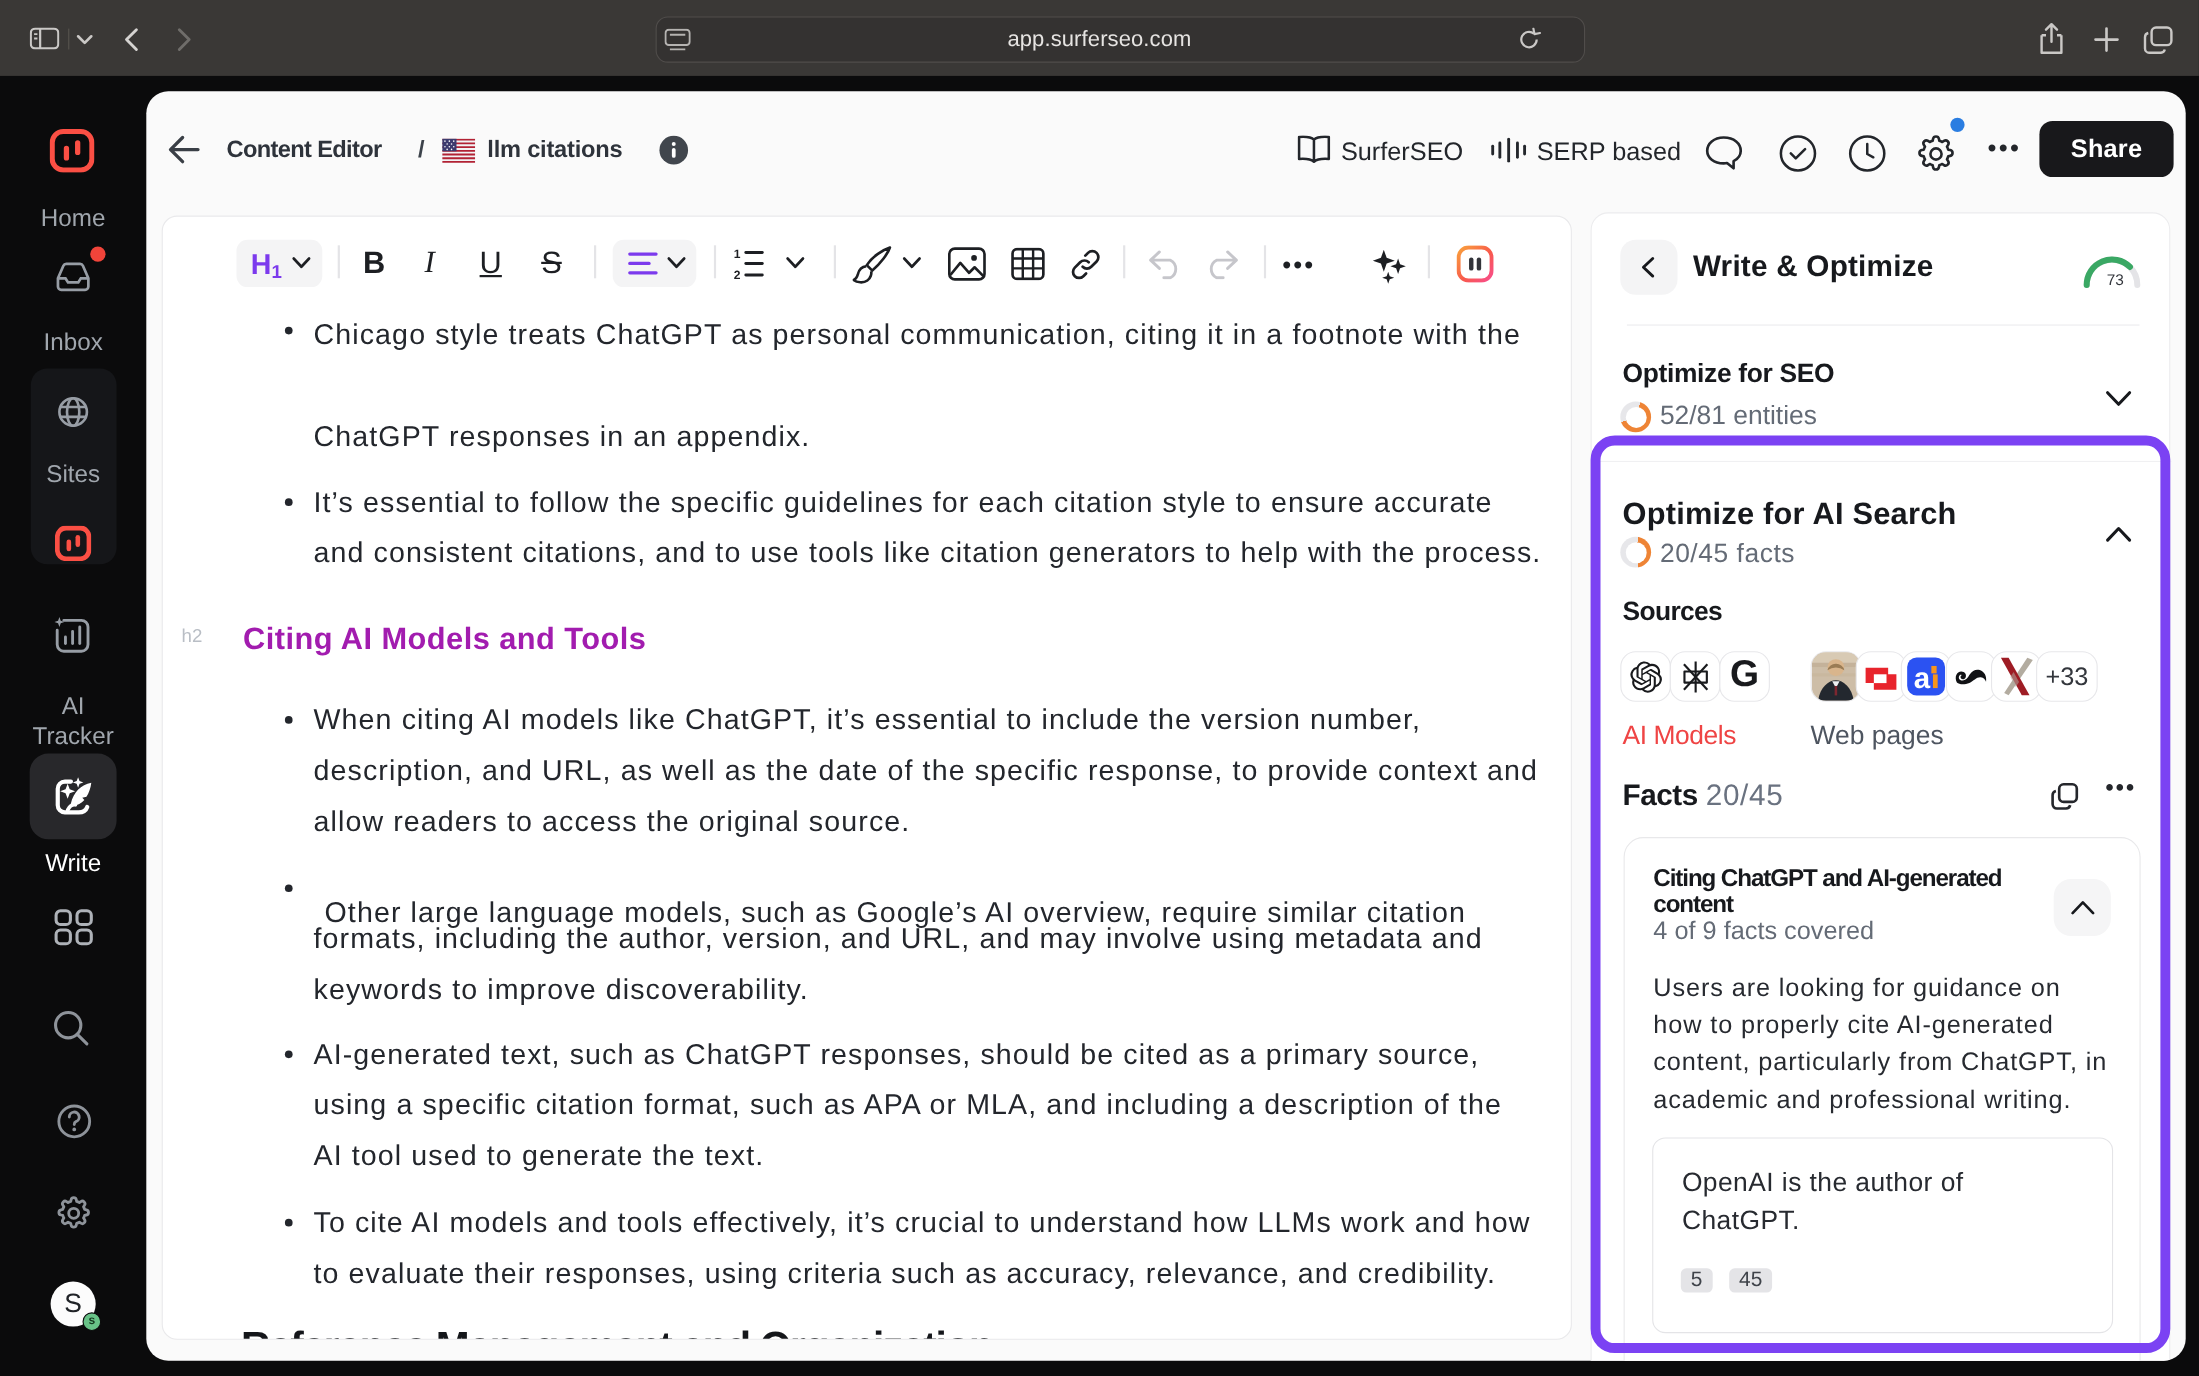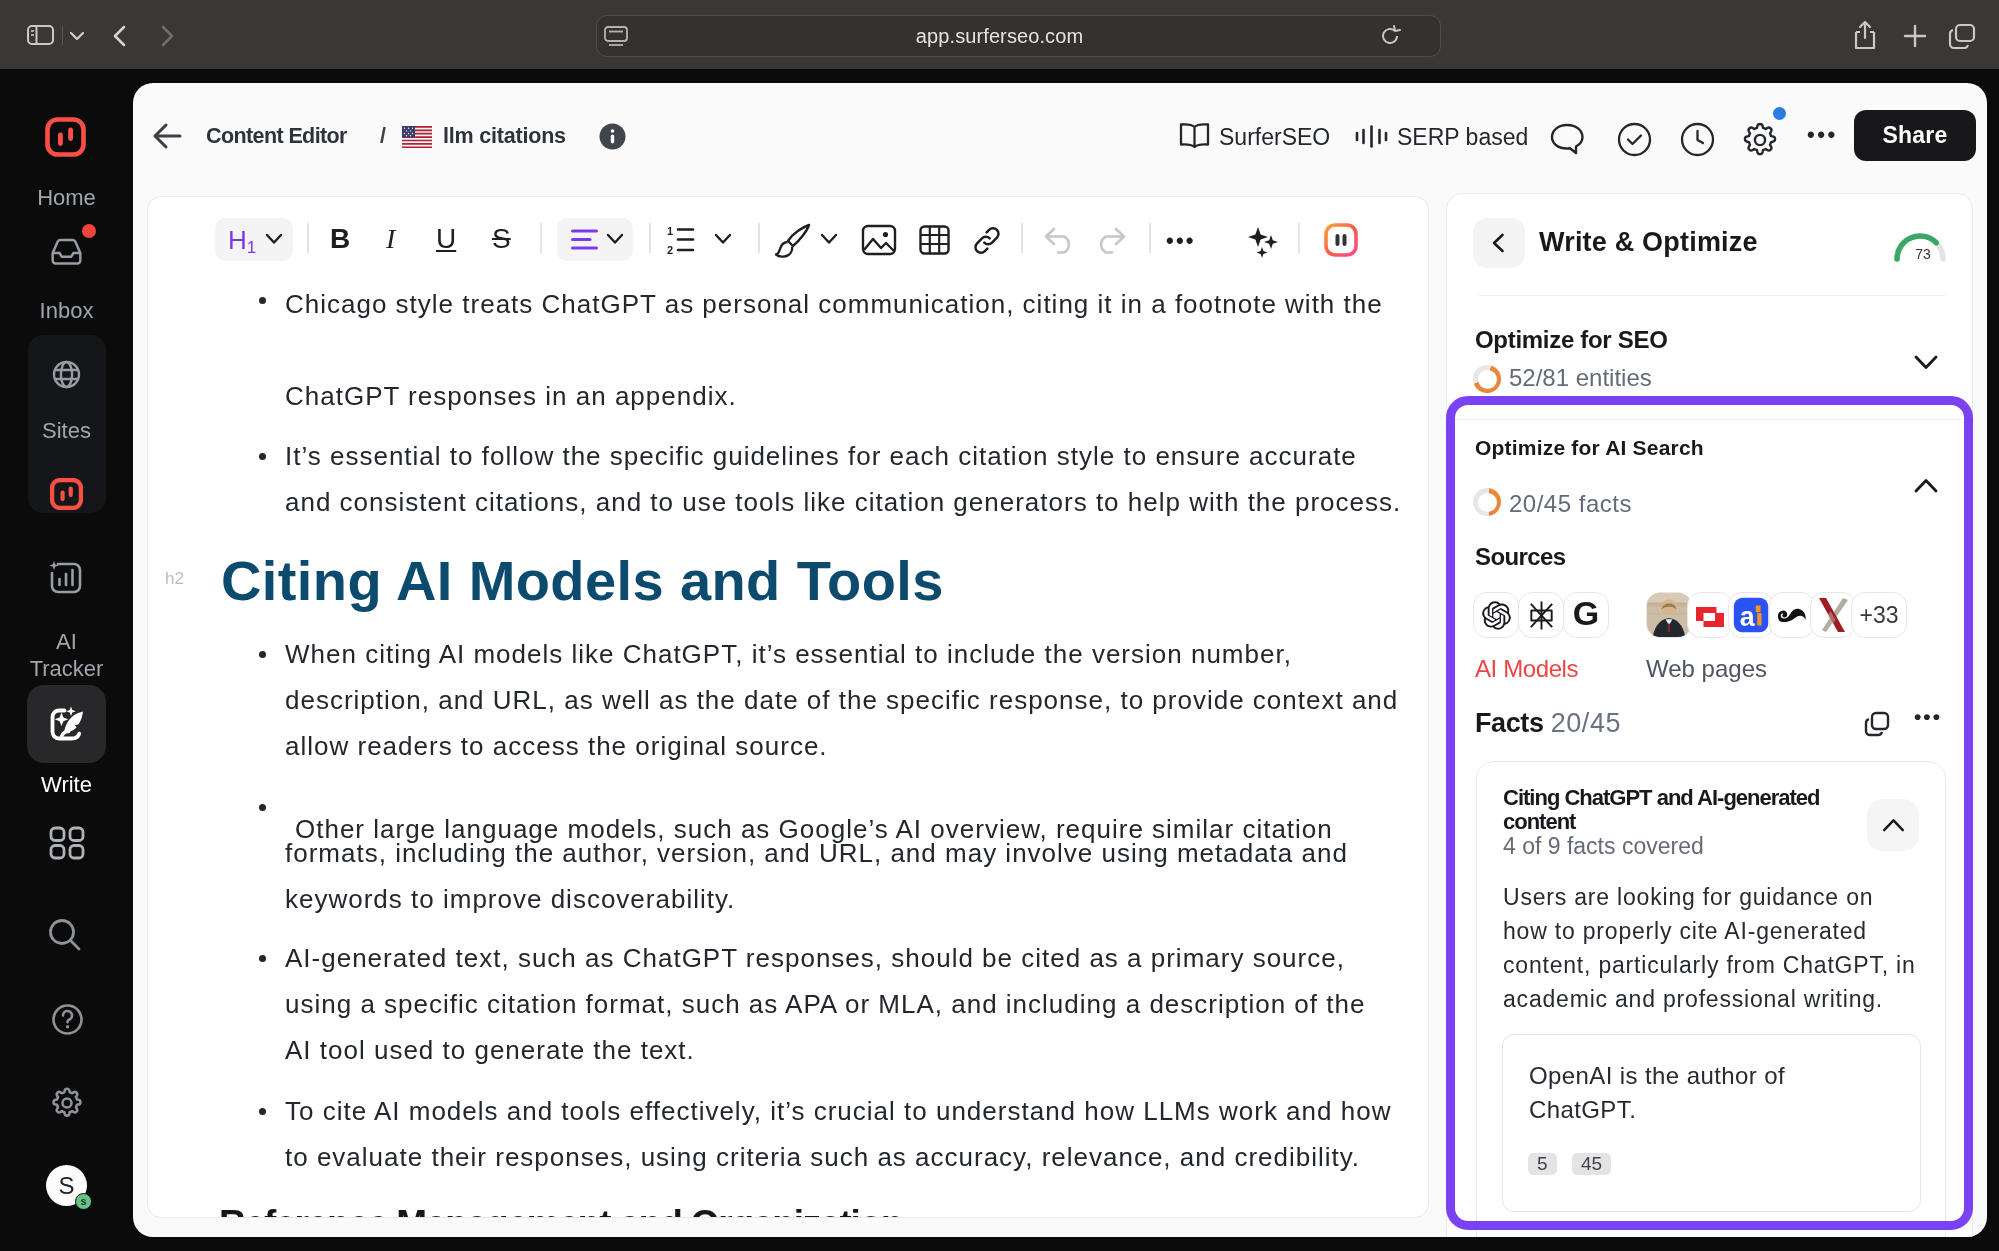--- a/index.html
+++ b/index.html
@@ -239,21 +239,21 @@
   </svg>
   <circle></circle>
   <div style="position:absolute;left:1640px;top:24px;width:13px;height:13px;border-radius:50%;background:#2a7de1;"></div>
   <div style="position:absolute;left:1674px;top:39px;font-size:22px;color:#23262b;letter-spacing:2.6px;font-weight:bold;">•••</div>
   <div id="sharebtn">Share</div>
 
   
   <div id="editor">
 
     <div class="chip" style="left:67px;top:21px;width:78px;height:43px;"></div>
-    <div style="position:absolute;left:80px;top:28px;font-size:26px;color:#7c3aed;font-weight:400;">H<span style="font-size:17px;vertical-align:-4px;">1</span></div>
+    <div style="position:absolute;left:80px;top:28px;font-size:26px;color:#7c3aed;font-weight:700;">H<span style="font-size:17px;vertical-align:-4px;">1</span></div>
     <svg class="tbtn" style="left:117px;top:36px" width="18" height="12" viewBox="0 0 18 12">
         <path d="M2 2 L9 9.5 L16 2" fill="none" stroke="#1d1f23" stroke-width="2.4" stroke-linecap="round" stroke-linejoin="round"></path>
       </svg>
     <div class="tsep" style="left:159px;"></div>
     <div class="tbtn" style="left:182px;top:26px;font-size:28px;font-weight:bold;">B</div>
     <div class="tbtn" style="left:238px;top:26px;font-size:28px;font-style:italic;font-family:'Liberation Serif',serif;">I</div>
     <div class="tbtn" style="left:288px;top:26px;font-size:28px;text-decoration:underline;">U</div>
     <div class="tbtn" style="left:344px;top:26px;font-size:28px;text-decoration:line-through;">S</div>
     <div class="tsep" style="left:392px;"></div>
     <div class="chip" style="left:409px;top:21px;width:76px;height:43px;"></div>
@@ -329,21 +329,21 @@
       <rect x="18.5" y="11" width="4" height="12" rx="2" fill="#33343a"></rect>
     </svg>
 
     <div class="ed-dot" style="left:111px;top:100px;"></div>
     <div class="ed-line" style="left:137px;top:94px;">Chicago style treats ChatGPT as personal communication, citing it in a footnote with the</div>
     <div class="ed-line" style="left:137px;top:186px;">ChatGPT responses in an appendix.</div>
     <div class="ed-dot" style="left:111px;top:256px;"></div>
     <div class="ed-line" style="left:137px;top:292px;">and consistent citations, and to use tools like citation generators to help with the process.</div>
     <div class="ed-line" style="left:137px;top:246px;">It’s essential to follow the specific guidelines for each citation style to ensure accurate</div>
     <div style="position:absolute;left:17px;top:372px;font-size:17px;color:#b9bec5;">h2</div>
-    <div style="position:absolute;left:73px;top:361px;line-height:46px;font-size:56px;font-weight:bold;color:#0c4a6e;letter-spacing:0.4px;white-space:nowrap;">Citing AI Models and Tools</div>
+    <div style="position:absolute;left:73px;top:361px;line-height:46px;font-size:28px;font-weight:bold;color:#a21caf;letter-spacing:0.4px;white-space:nowrap;">Citing AI Models and Tools</div>
     <div class="ed-dot" style="left:111px;top:454px;"></div>
     <div class="ed-line" style="left:137px;top:444px;">When citing AI models like ChatGPT, it’s essential to include the version number,</div>
     <div class="ed-line" style="left:137px;top:490px;">description, and URL, as well as the date of the specific response, to provide context and</div>
     <div class="ed-line" style="left:137px;top:536px;">allow readers to access the original source.</div>
     <div class="ed-dot" style="left:111px;top:607px;"></div>
     <div class="ed-line" style="left:137px;top:619px;margin-left:10px;">Other large language models, such as Google’s AI overview, require similar citation</div>
     <div class="ed-line" style="left:137px;top:643px;">formats, including the author, version, and URL, and may involve using metadata and</div>
     <div class="ed-line" style="left:137px;top:689px;">keywords to improve discoverability.</div>
     <div class="ed-dot" style="left:111px;top:758px;"></div>
     <div class="ed-line" style="left:137px;top:748px;">AI-generated text, such as ChatGPT responses, should be cited as a primary source,</div>
@@ -375,21 +375,21 @@
     <div class="abs" style="left:26px;top:171px;width:28px;height:28px;border-radius:50%;
       background:conic-gradient(from 18deg, #ee8435 0deg 232deg, #e7e7ea 232deg 360deg);">
       <div style="position:absolute;left:4.5px;top:4.5px;width:19px;height:19px;border-radius:50%;background:#fff;"></div>
     </div>
     <div class="abs gray" style="left:62px;top:170px;font-size:24px;">52/81 entities</div>
     <svg class="abs" style="left:467px;top:161px" width="24" height="15" viewBox="0 0 24 15">
       <path d="M2 2 L12 12.5 L22 2" fill="none" stroke="#17191d" stroke-width="2.8" stroke-linecap="round" stroke-linejoin="round"></path>
     </svg>
 
     <div class="abs" style="left:0px;top:225px;width:527px;height:1px;background:#f0f0f2;"></div>
-    <div class="abs p-bold" style="left:28px;top:242px;font-size:21px;letter-spacing:0.2px;">Optimize for AI Search</div>
+    <div class="abs p-bold" style="left:28px;top:257px;font-size:28px;letter-spacing:0.2px;">Optimize for AI Search</div>
     <div class="abs" style="left:26px;top:294px;width:28px;height:28px;border-radius:50%;
       background:conic-gradient(from 10deg, #ee8435 0deg 160deg, #e7e7ea 160deg 360deg);">
       <div style="position:absolute;left:4.5px;top:4.5px;width:19px;height:19px;border-radius:50%;background:#fff;"></div>
     </div>
     <div class="abs gray" style="left:62px;top:296px;font-size:24px;letter-spacing:0.5px;">20/45 facts</div>
     <svg class="abs" style="left:467px;top:284px" width="24" height="15" viewBox="0 0 24 15">
       <path d="M2 13 L12 2.5 L22 13" fill="none" stroke="#17191d" stroke-width="2.8" stroke-linecap="round" stroke-linejoin="round"></path>
     </svg>
 
     <div class="abs p-bold" style="left:28px;top:349px;font-size:24px;letter-spacing:-0.6px;">Sources</div>

